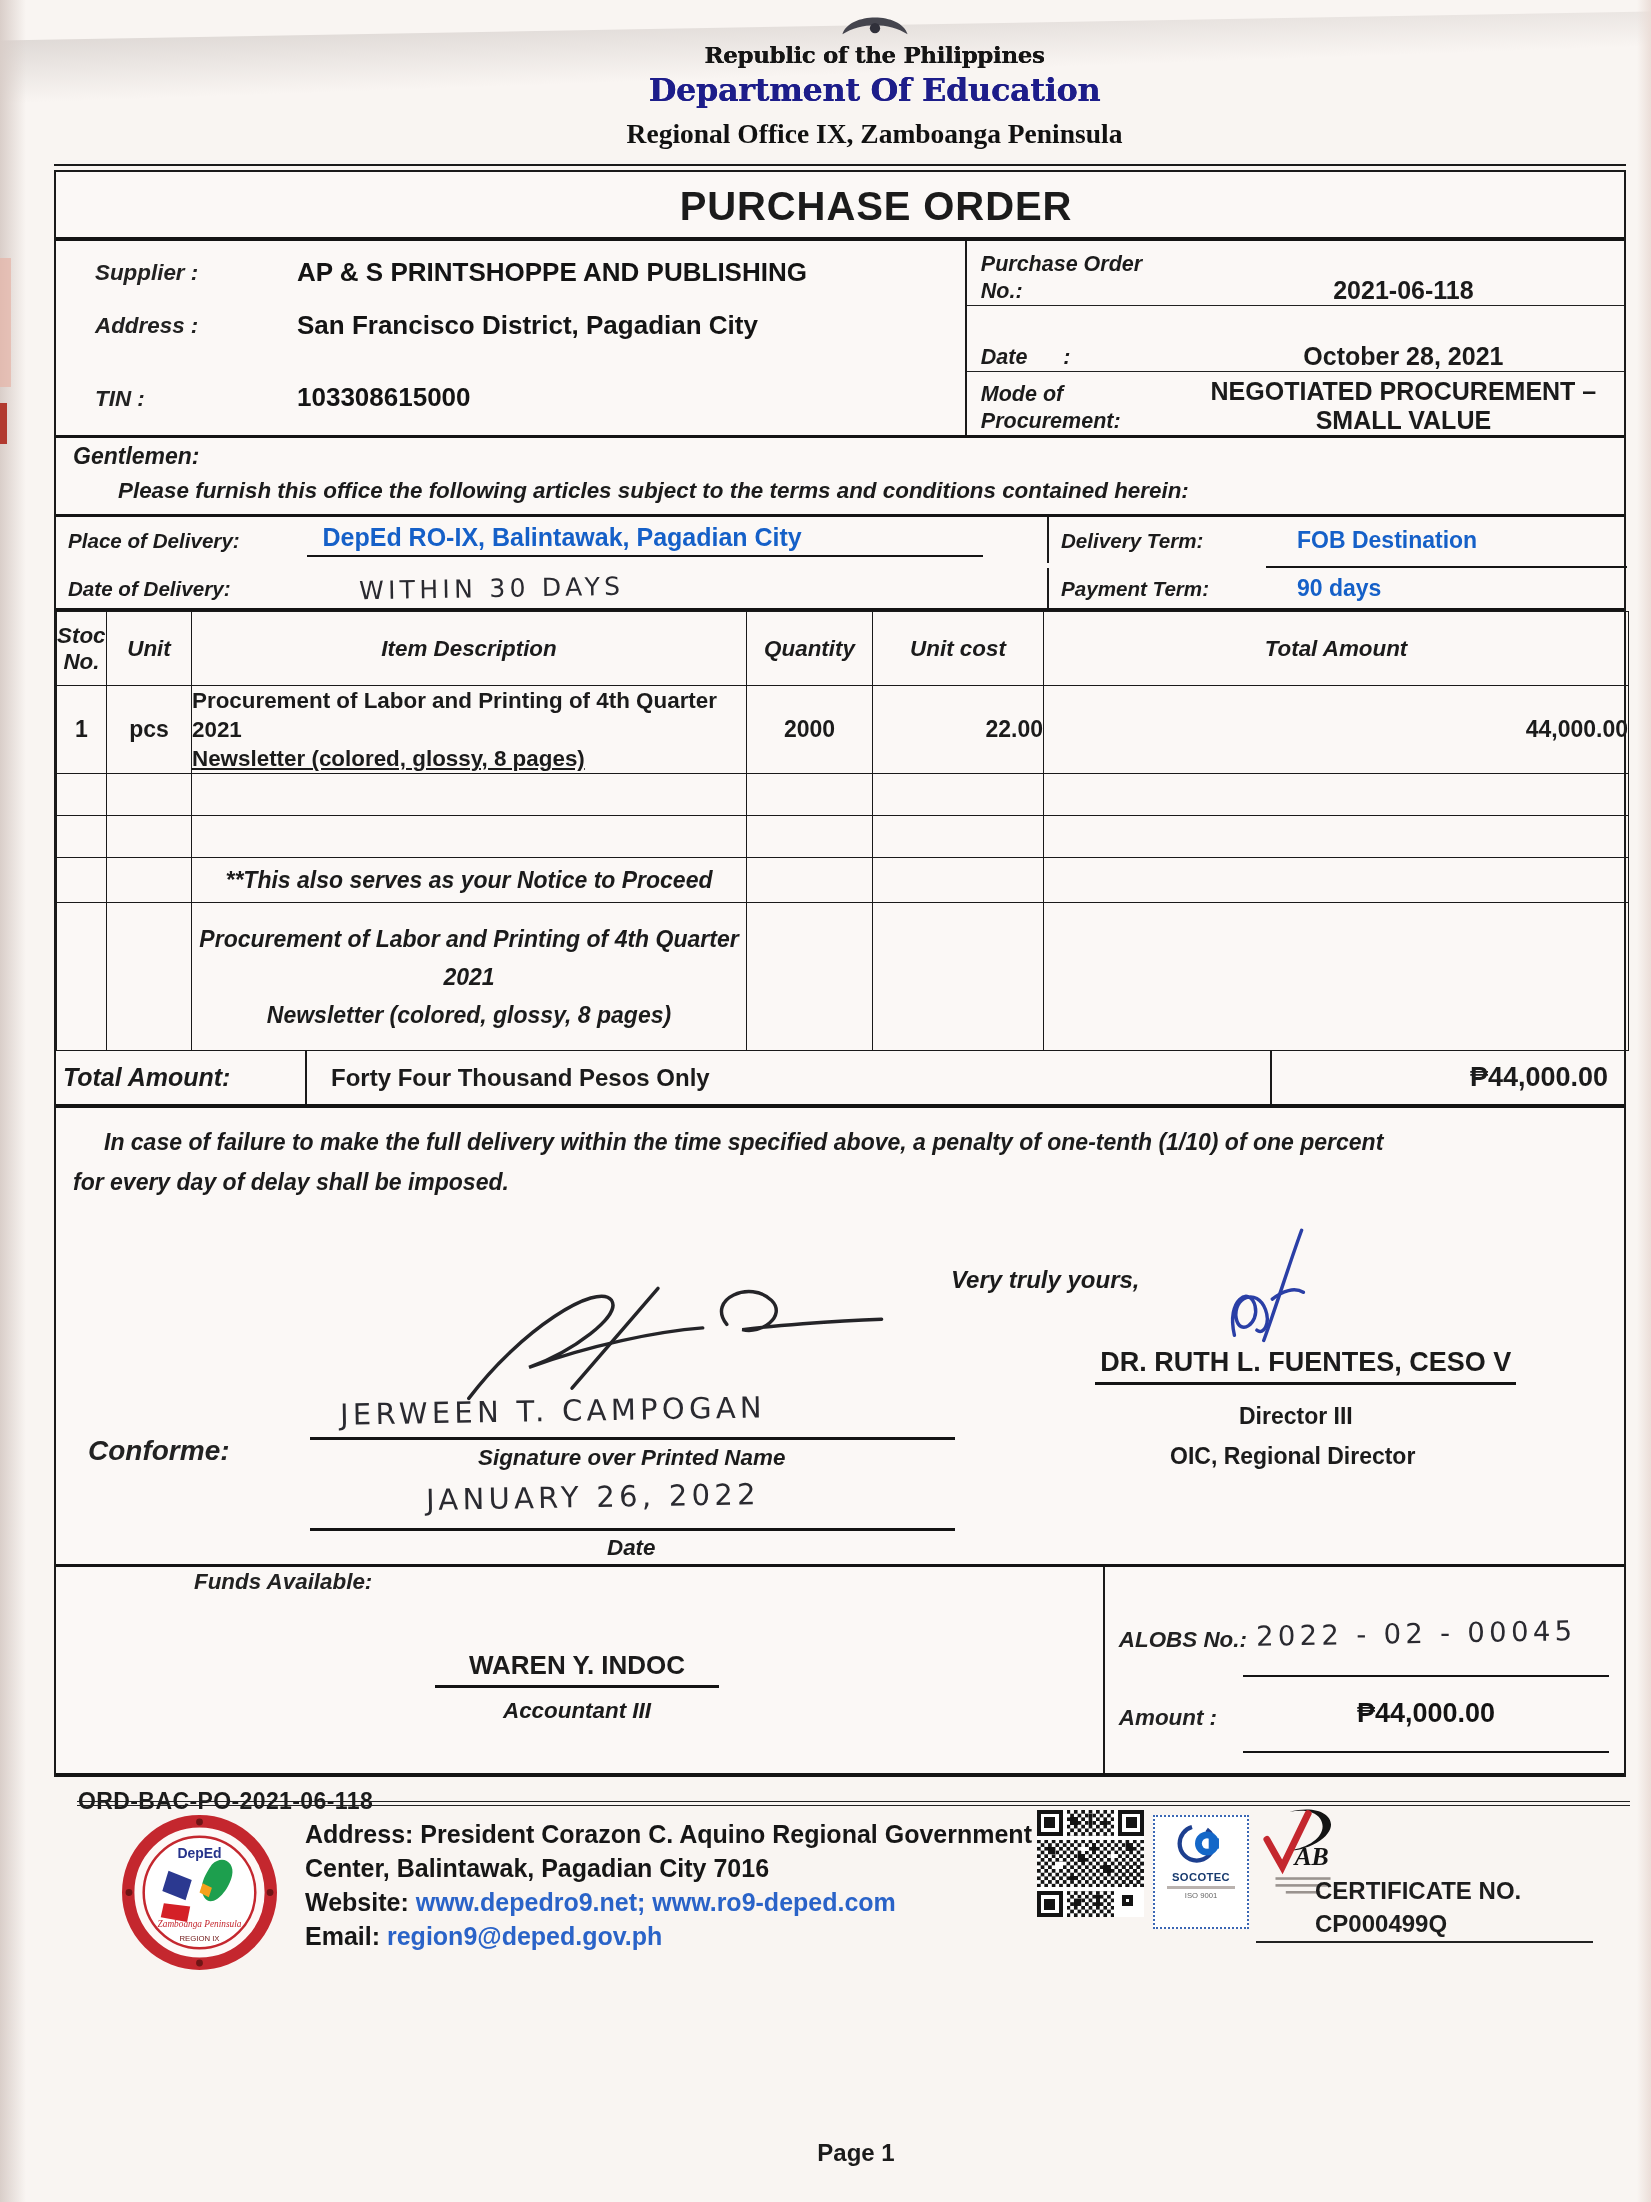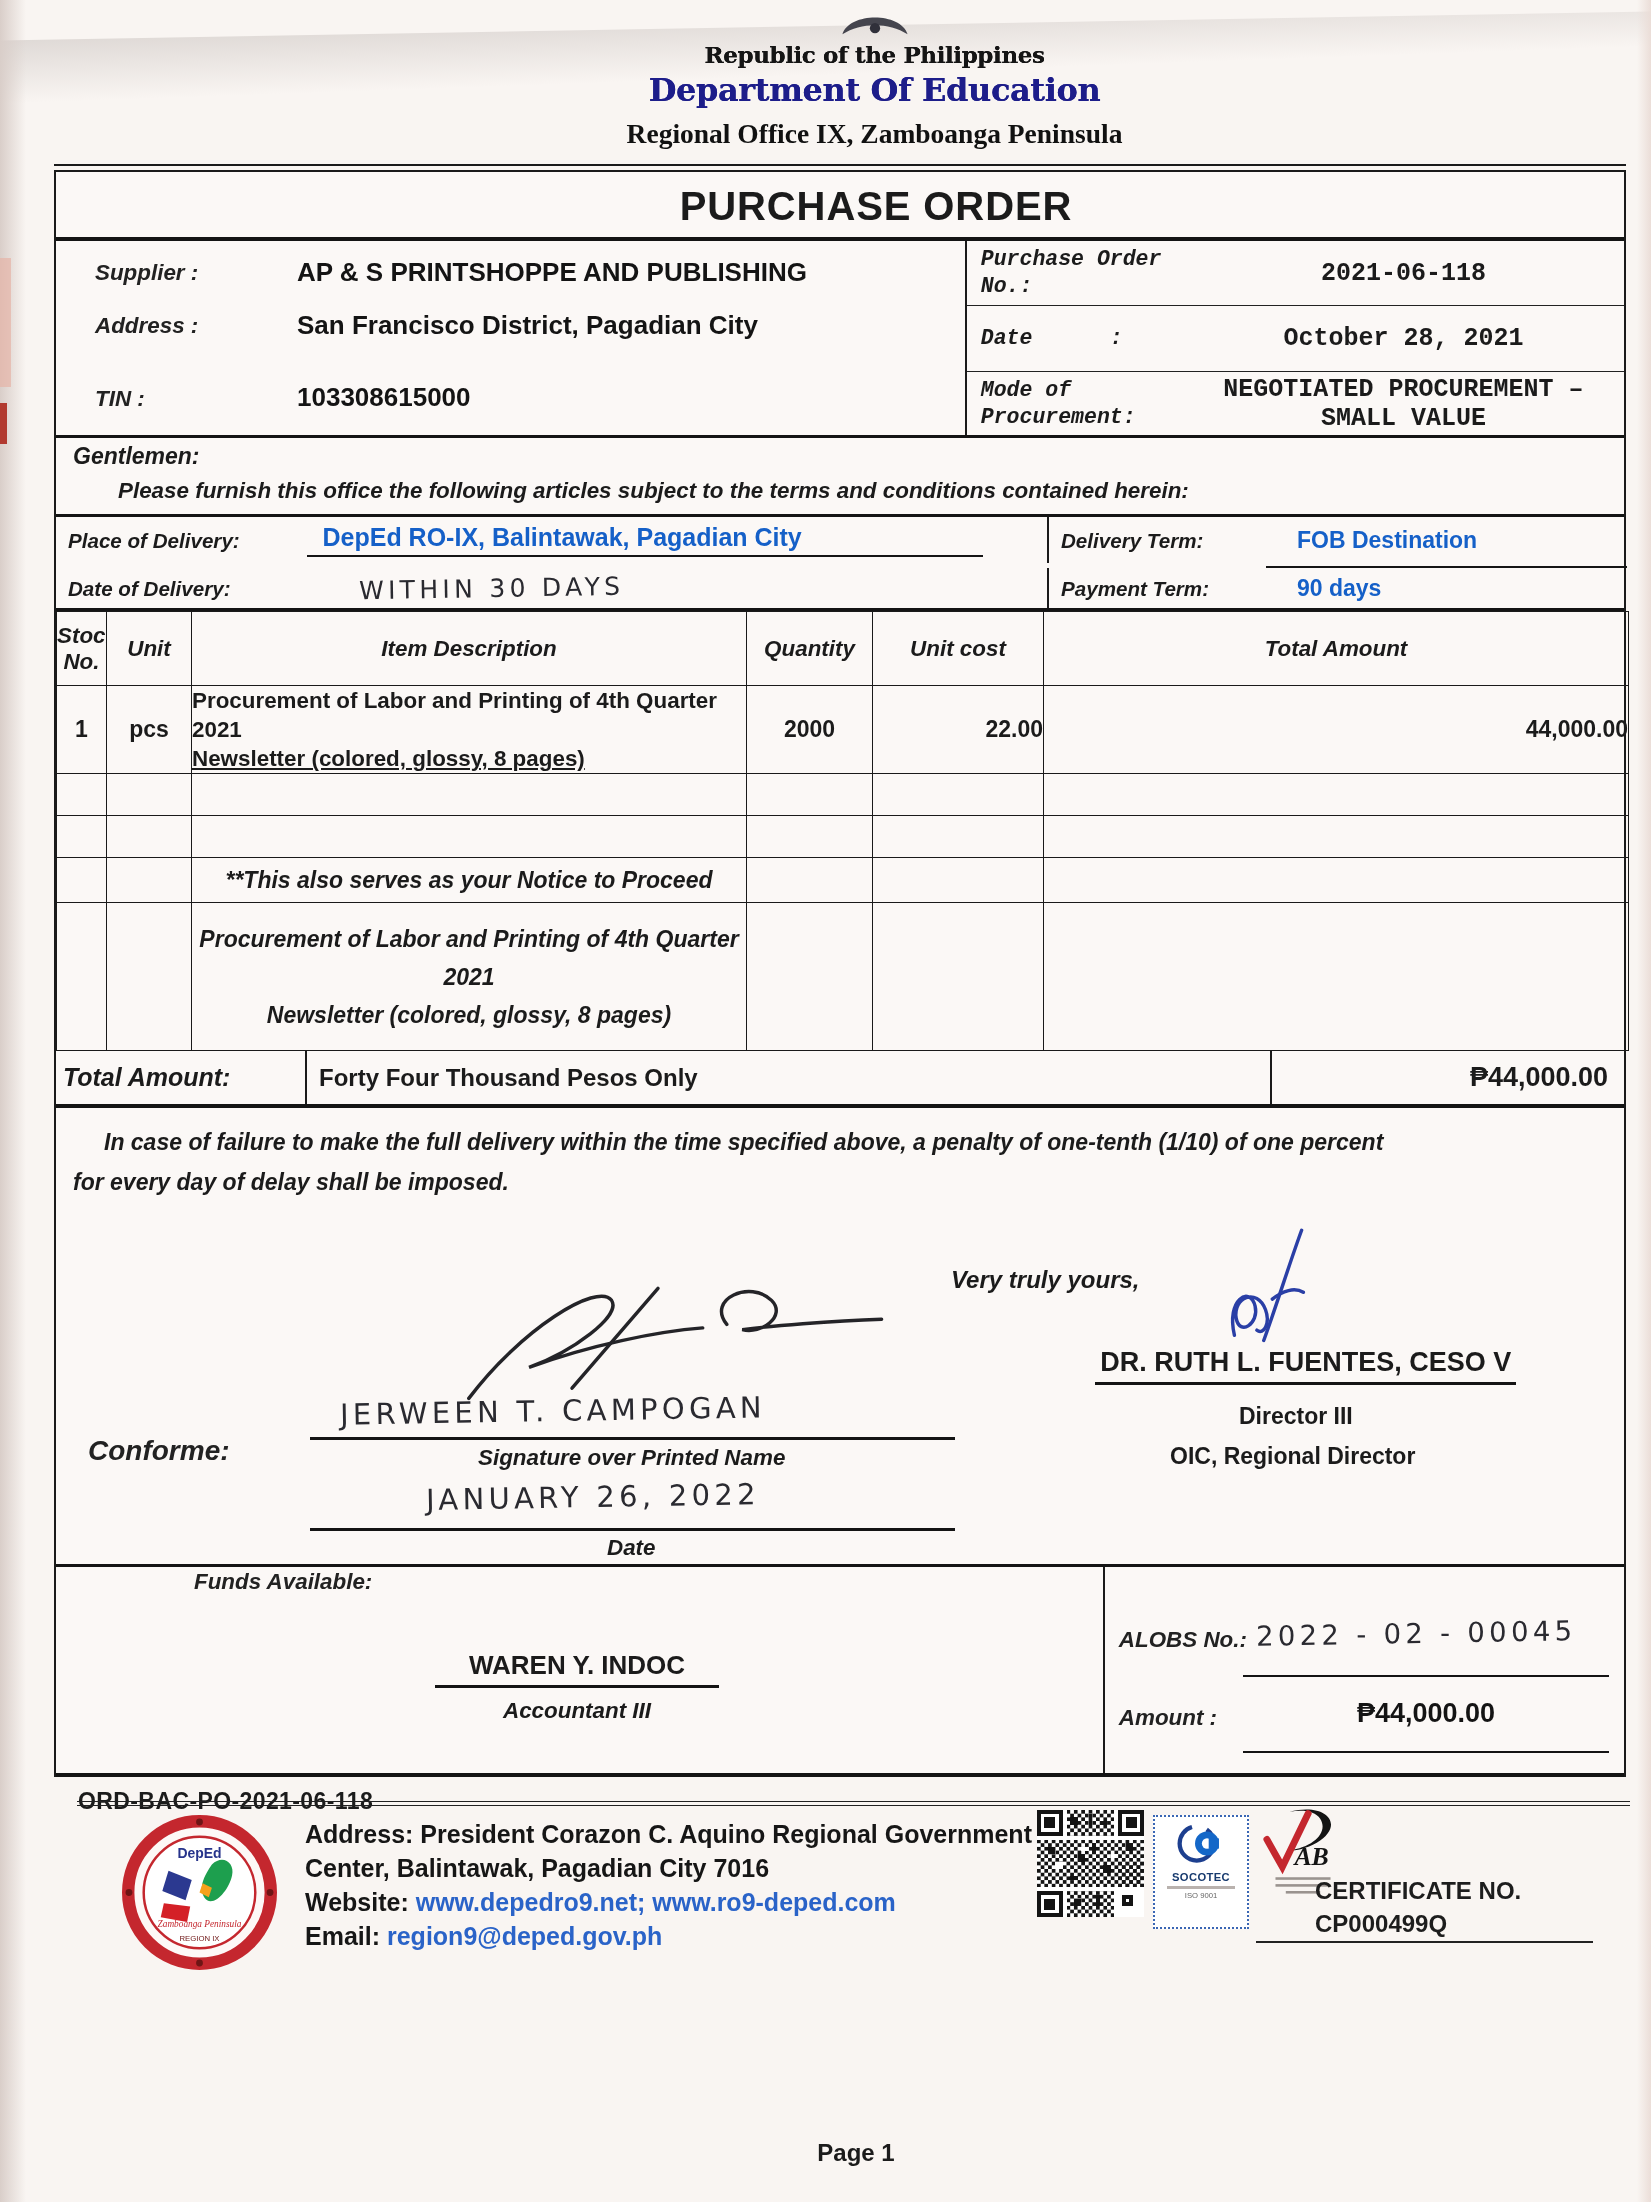--- a/index.html
+++ b/index.html
@@ -27,21 +27,21 @@
 
   .lbl{font-style:italic;font-weight:bold;font-size:22.4px;color:#222;}
   .val{font-weight:bold;font-size:24px;color:#141414;}
   .blue{color:#1560c8;}
 
   .sup-wrap{display:flex;border-bottom:3.4px solid #141414;height:194px;}
   .sup-left{width:909px;position:relative;}
   .sup-right{flex:1;border-left:2.6px solid #1a1a1a;display:flex;flex-direction:column;}
   .sup-row{position:absolute;left:39px;}
   .sup-val{position:absolute;left:241px;}
-  .sr{display:flex;align-items:center;font-family:Liberation Mono, monospace;}
+  .sr{display:flex;align-items:flex-end;}
   .sr1{height:64px;border-bottom:1.7px solid #222;}
   .sr2{height:65px;border-bottom:1.7px solid #222;}
   .sr3{height:63px;}
   .sr .l{width:202px;padding-left:13.8px;font-style:italic;font-size:21.5px;font-weight:bold;line-height:27px;}
   .sr .v{flex:1;text-align:center;font-weight:bold;font-size:25px;line-height:29px;}
 
   .gent{height:76px;border-bottom:3.4px solid #141414;position:relative;}
   .gent .sal{position:absolute;left:17px;top:5.2px;font-style:italic;font-weight:bold;font-size:23px;}
   .gent .ins{position:absolute;left:62px;top:40px;font-style:italic;font-weight:bold;font-size:22.4px;}
 
@@ -69,21 +69,21 @@
   .erow{height:42px;}
   .nrow{height:45px;}
   .notice{text-align:center;font-weight:bold;font-style:italic;font-size:23px;}
   .tallrow{height:148px;}
   .repeat-desc{text-align:center;font-style:italic;font-weight:bold;font-size:23px;line-height:38px;padding-top:29px;}
 
   .total-row{display:grid;grid-template-columns:251px 965px 355px;border-bottom:4.3px solid #141414;height:53px;}
   .total-row>div{display:flex;align-items:center;}
   .tr-b{border-right:2.6px solid #1a1a1a;}
   .total-lbl{padding-left:6.9px;font-style:italic;font-weight:bold;font-size:25px;}
-  .total-words{padding-left:12px;font-weight:bold;font-size:24px;}
+  .total-words{padding-left:24px;font-weight:bold;font-size:24px;}
   .total-val{justify-content:flex-end;padding-right:19px;font-weight:bold;font-size:27px;}
 
   .penalty{height:110px;position:relative;}
   .penalty p{margin:0;padding:13.8px 224px 0 17px;text-indent:31px;font-style:italic;font-weight:bold;font-size:23px;line-height:40px;}
 
   .sig-area{position:relative;height:346px;}
   .abs{position:absolute;}
   .closing{font-style:italic;font-weight:bold;font-size:24px;}
   .dir-name{font-weight:bold;font-size:27px;border-bottom:3.4px solid #141414;padding:0 5.2px 3.4px 5.2px;}
   .dir-title{font-weight:bold;font-size:23px;}

